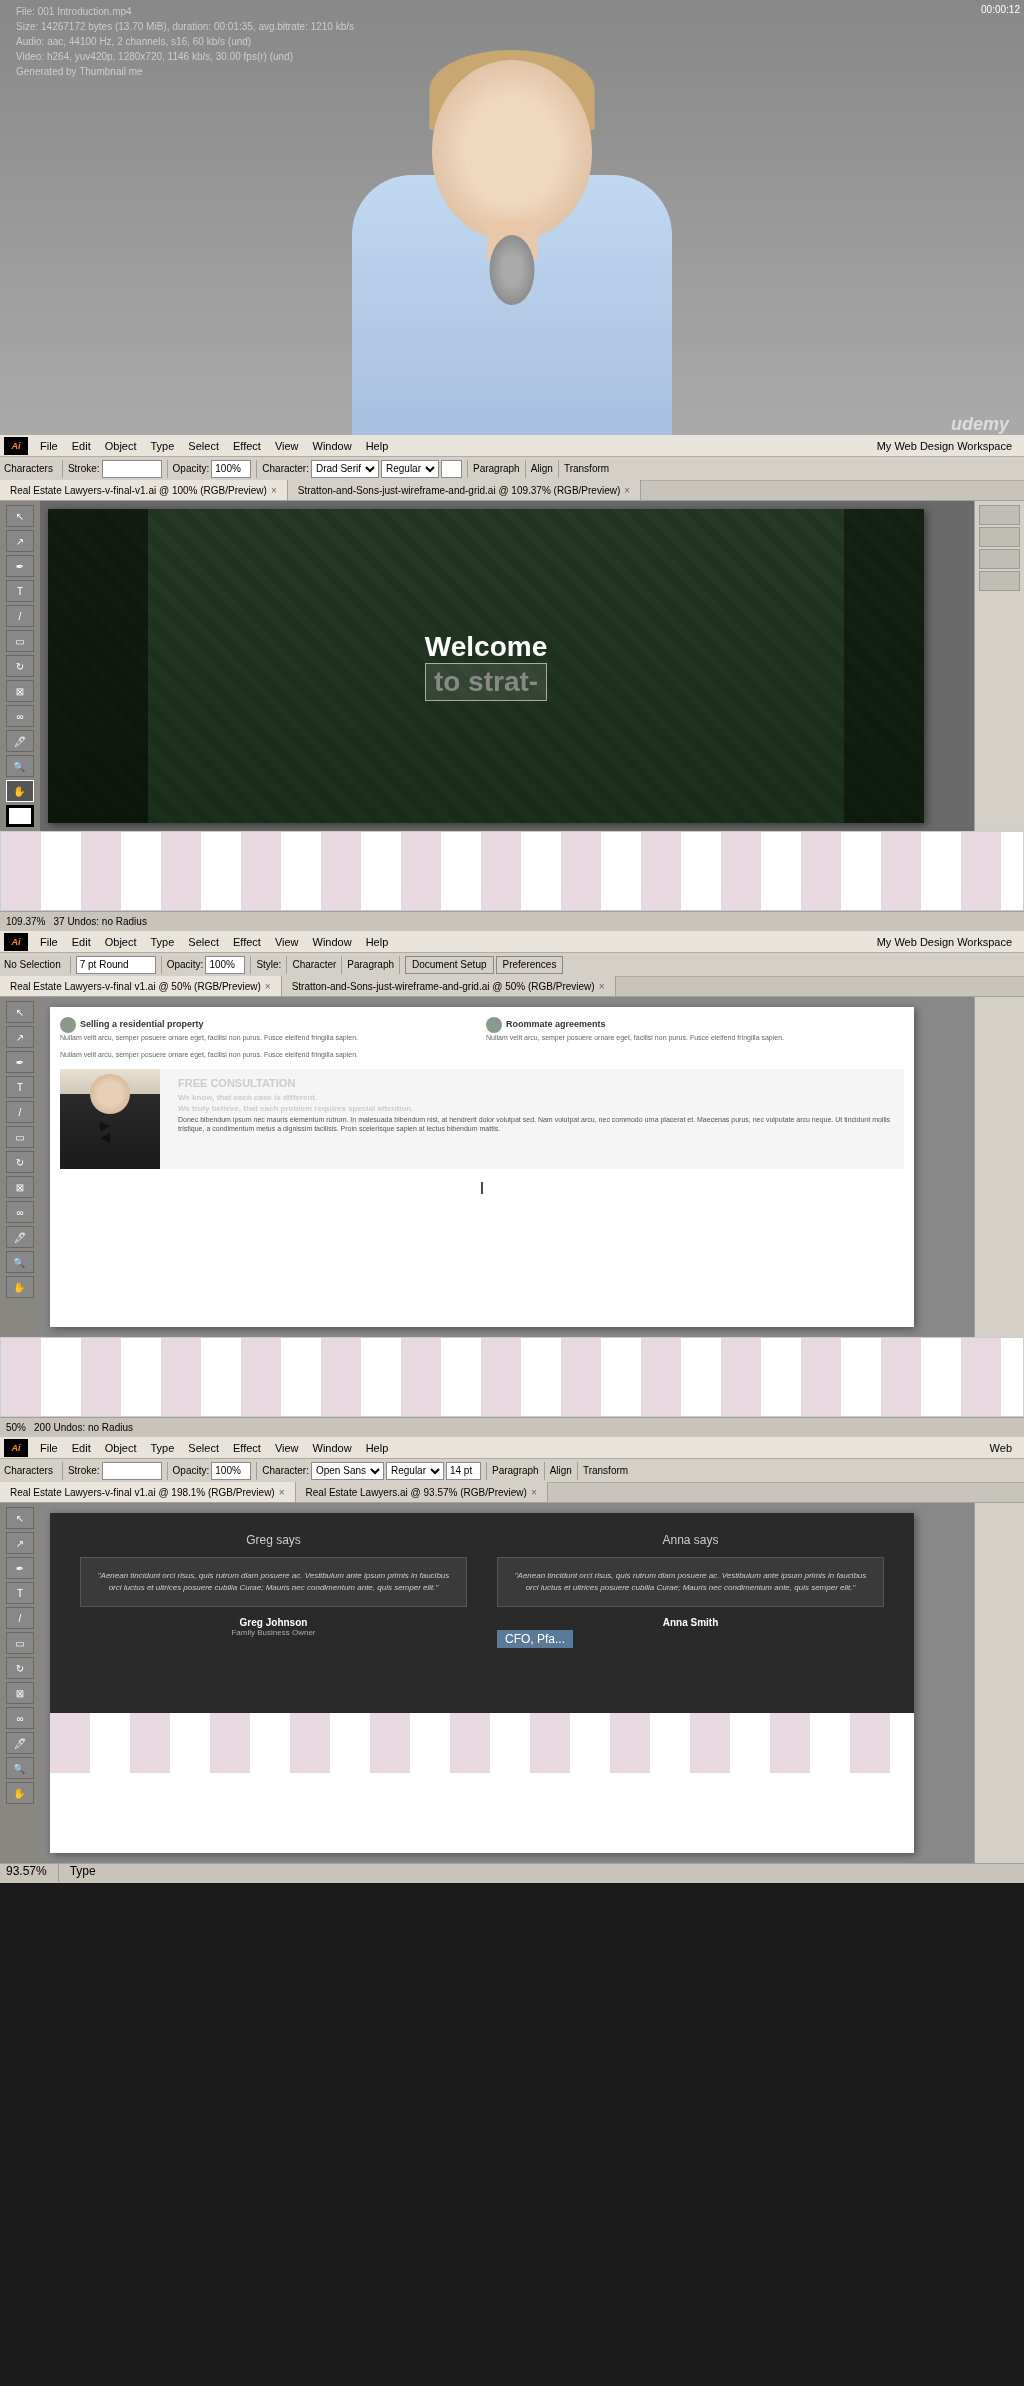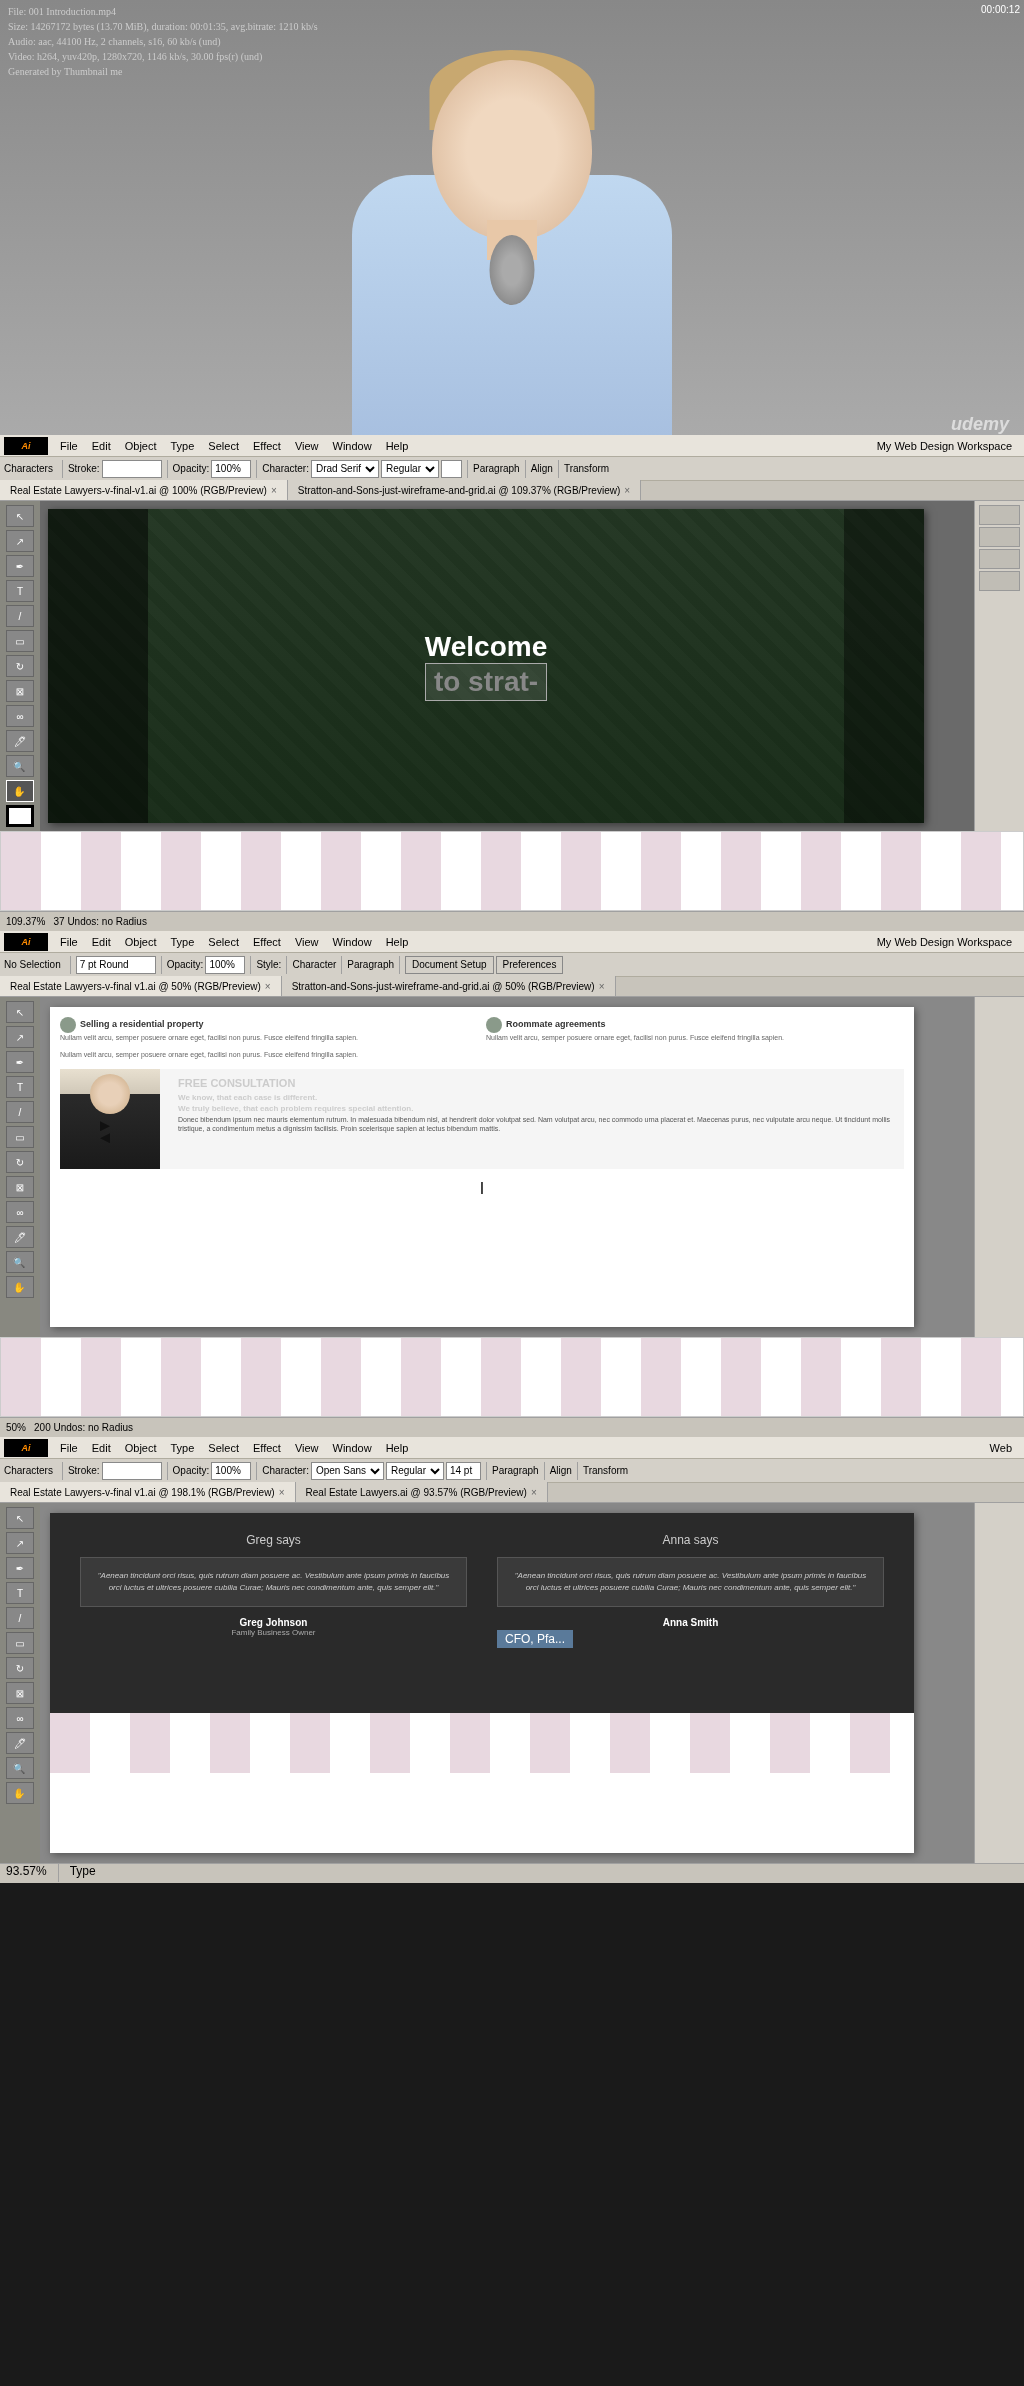--- a/index.html
+++ b/index.html
@@ -15,26 +15,26 @@
     .video-section {
       width: 100%;
       height: 435px;
       background: #2a2a2a;
       position: relative;
       overflow: hidden;
     }
     .video-metadata {
       position: absolute;
       top: 4px;
-      left: 8px;
+      left: 16px;
       font-size: 10px;
       color: #ccc;
       line-height: 1.5;
       z-index: 10;
-      font-family: Liberation Serif, serif;
+      font-family: Liberation Sans, sans-serif;
     }
     .video-person {
       width: 100%;
       height: 100%;
       background: linear-gradient(180deg, #888 0%, #aaa 30%, #bbb 60%, #999 100%);
       display: flex;
       align-items: center;
       justify-content: center;
       position: relative;
     }
@@ -66,21 +66,21 @@
       background: #e8e4dc;
       display: flex;
       align-items: center;
       padding: 0 4px;
       border-bottom: 1px solid #b0ac9f;
       font-size: 11px;
       color: #000;
       gap: 2px;
     }
     .ai-logo {
-      width: 44px;
+      width: 24px;
       height: 18px;
       background: #000;
       color: #ff8c00;
       font-size: 9px;
       font-weight: bold;
       display: flex;
       align-items: center;
       justify-content: center;
       margin-right: 4px;
       font-style: italic;

